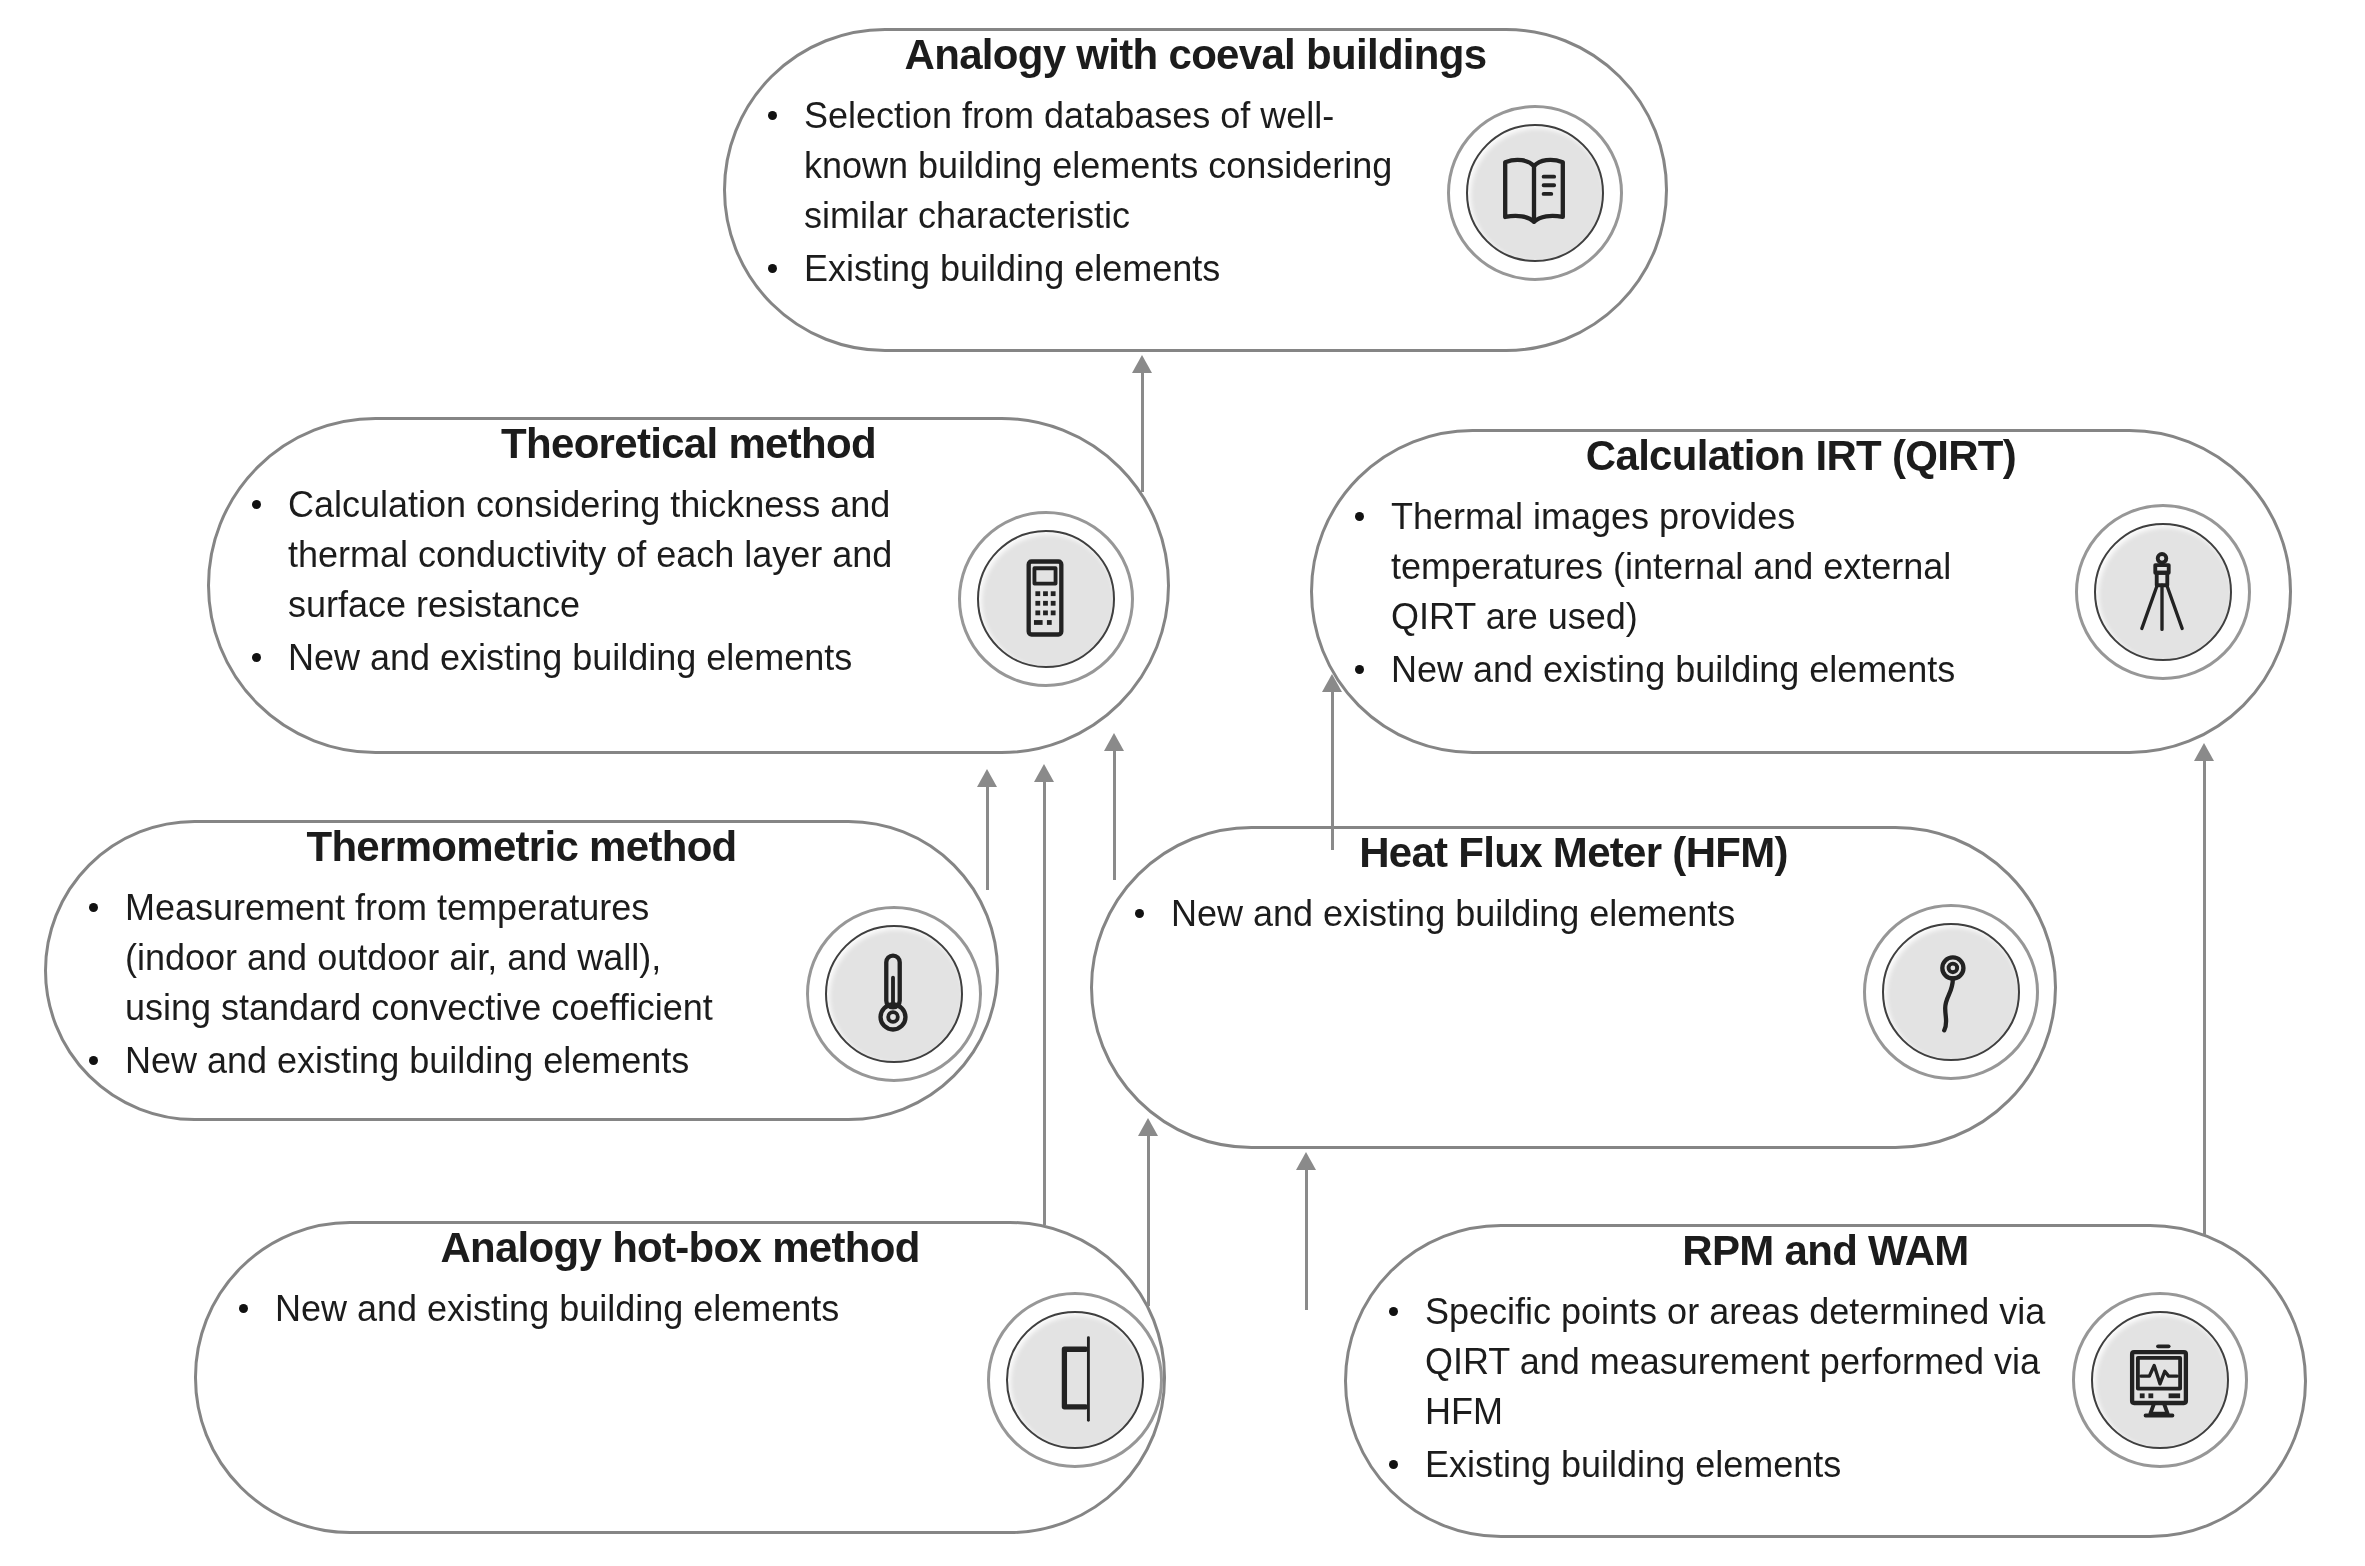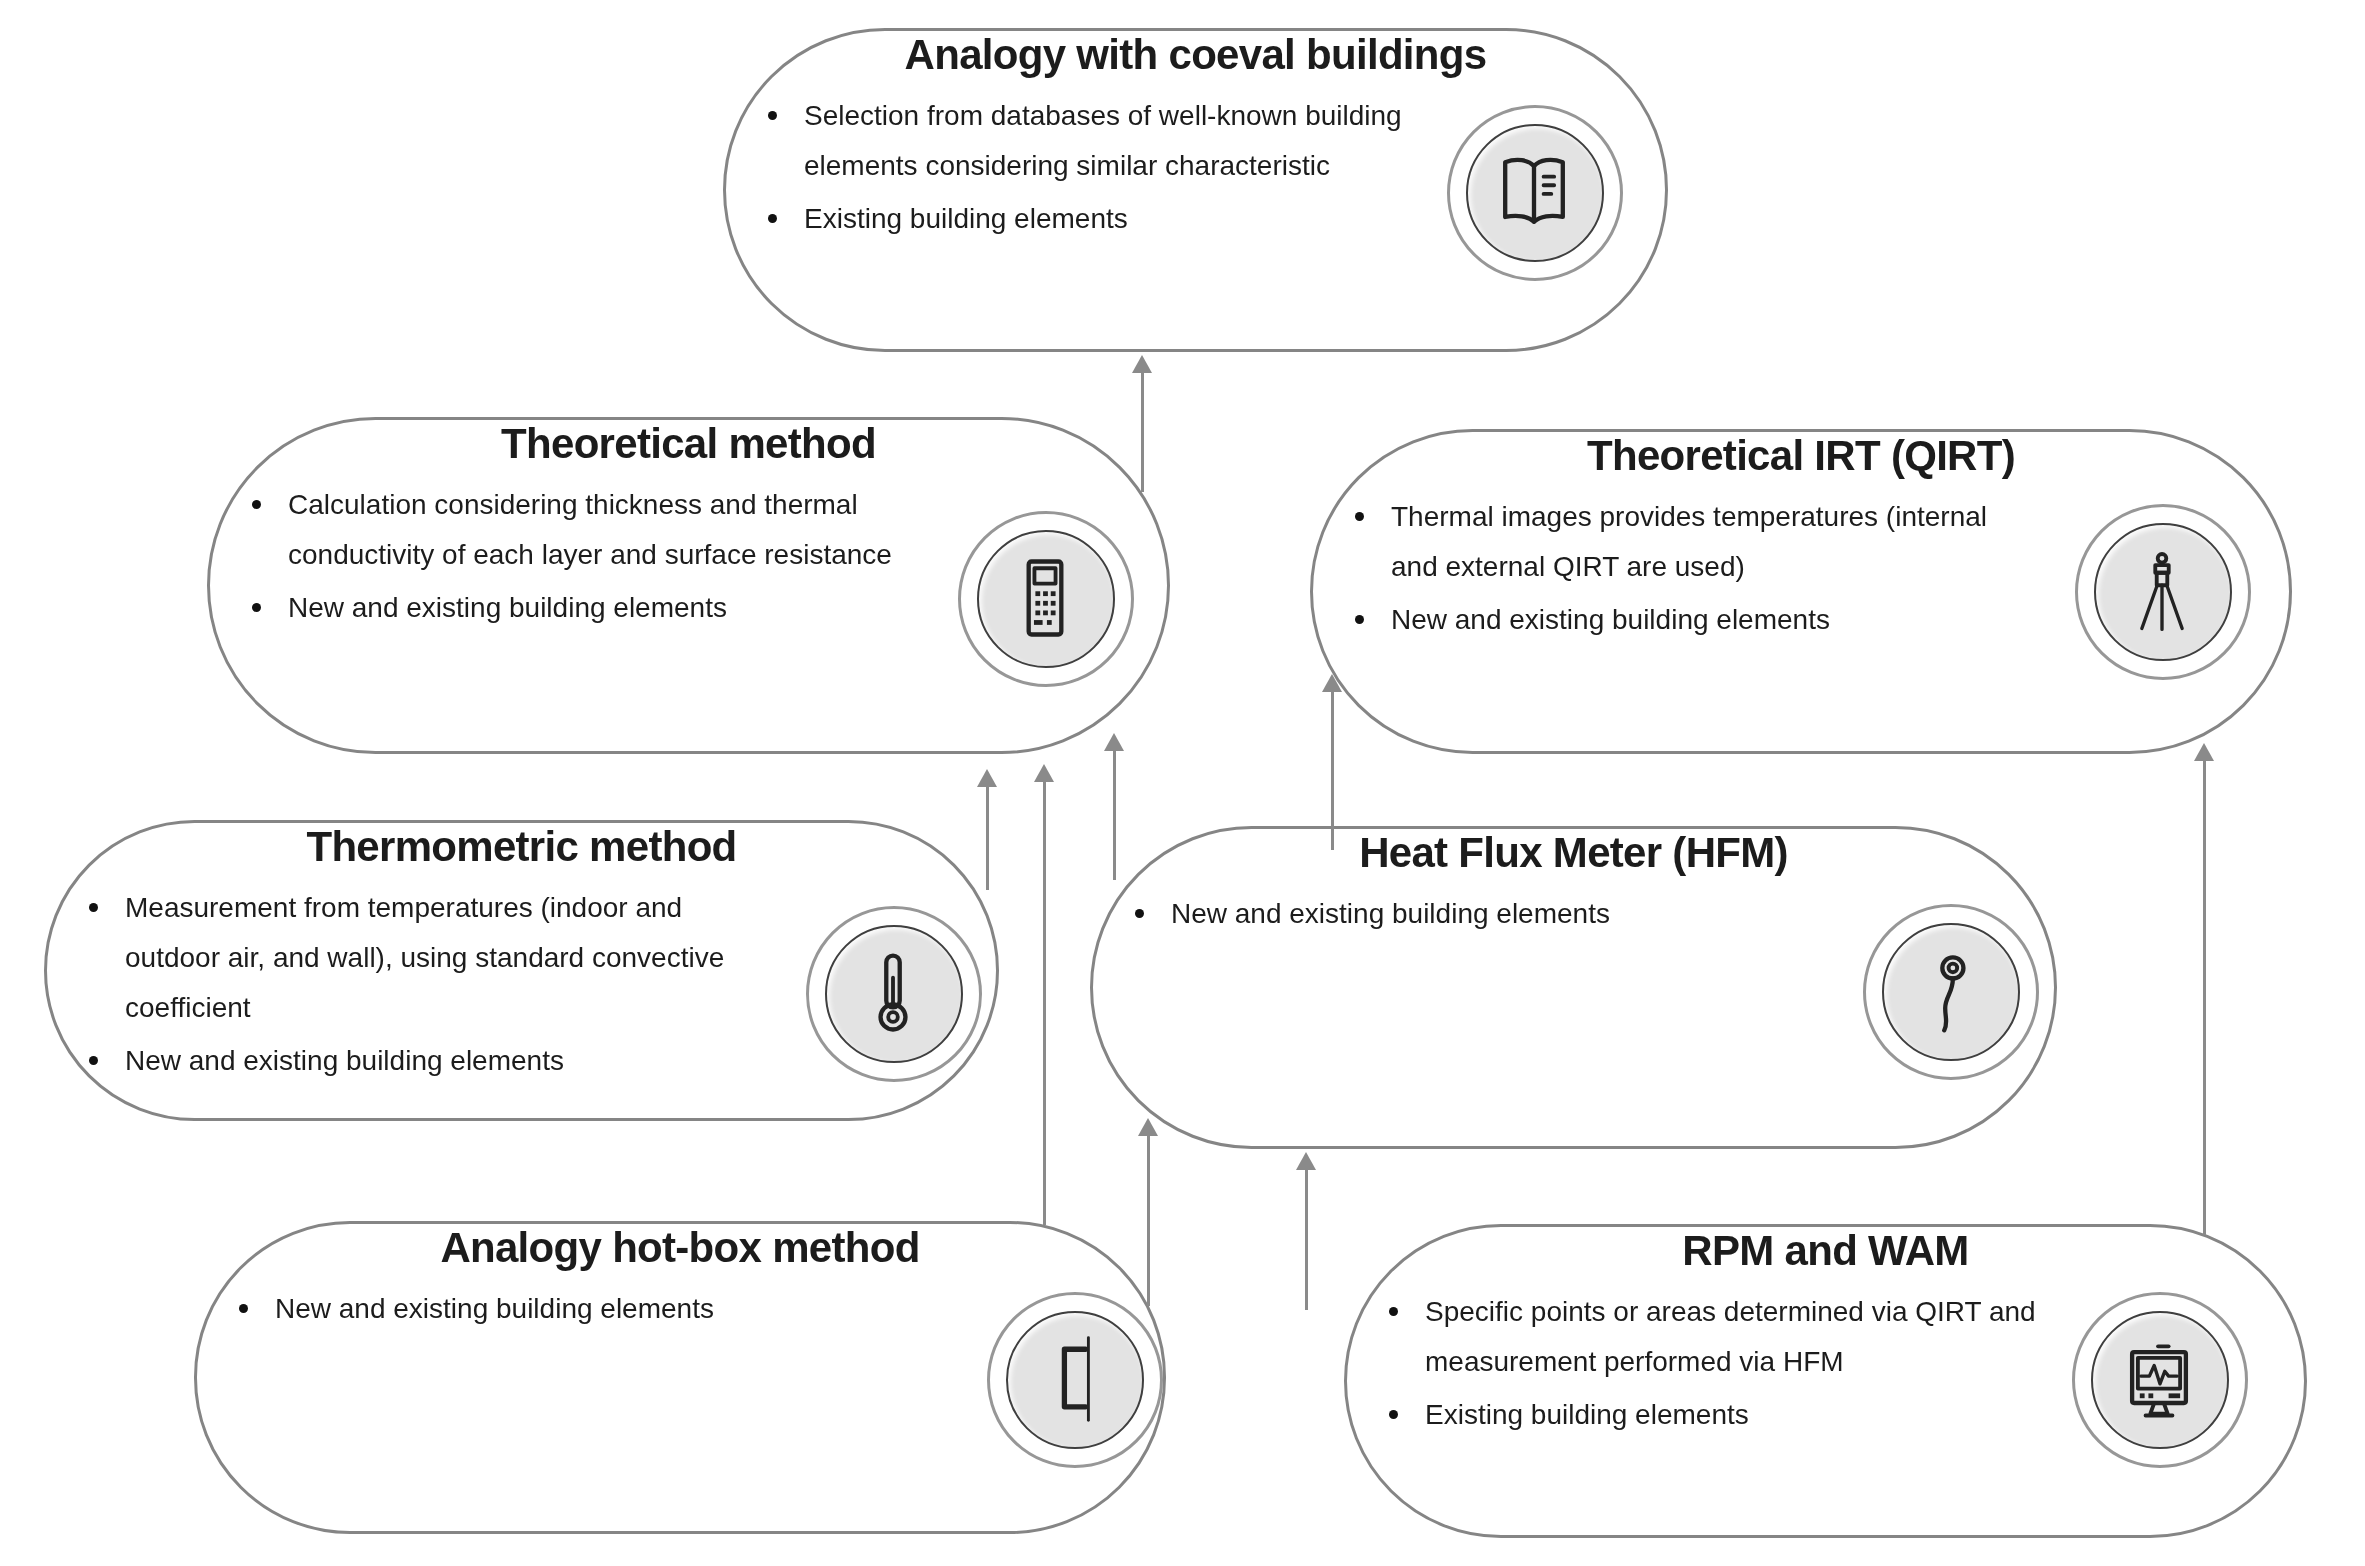--- a/index.html
+++ b/index.html
@@ -26,21 +26,21 @@
     letter-spacing: -0.7px;
   }
   .bullets {
     list-style: none;
     margin: 13px 0 0 0;
     padding: 0;
   }
   .bullet {
     position: relative;
     padding-left: 78px;
-    font-size: 28px;
+    font-size: 36px;
     line-height: 50px;
     color: #1c1c1c;
   }
   .bullet + .bullet { margin-top: 3px; }
   .dot {
     position: absolute;
     left: 42px;
     top: 20px;
     width: 9px;
     height: 9px;
@@ -144,21 +144,21 @@
               <rect x="48" y="63" width="5" height="5"></rect>
               <rect x="56" y="63" width="5" height="5"></rect>
               <rect x="38.5" y="73" width="9" height="5"></rect>
               <rect x="52" y="73" width="5" height="5"></rect>
             </g>
           </svg>
         </div>
     </div>
   </div>
     <div class="box" style="left: 1310px; top: 429px; width: 982px; height: 325px; border-radius: 163px;">
-    <div class="box-title">Theoretical IRT (QIRT)</div>
+    <div class="box-title">Calculation IRT (QIRT)</div>
     <ul class="bullets" style="width: 678px;">
       <li class="bullet">
         <span class="dot"></span>
         <span class="bullet-text">Thermal images provides temperatures (internal and external QIRT are used)</span>
       </li>
       <li class="bullet">
         <span class="dot"></span>
         <span class="bullet-text">New and existing building elements</span>
       </li>
     </ul>

